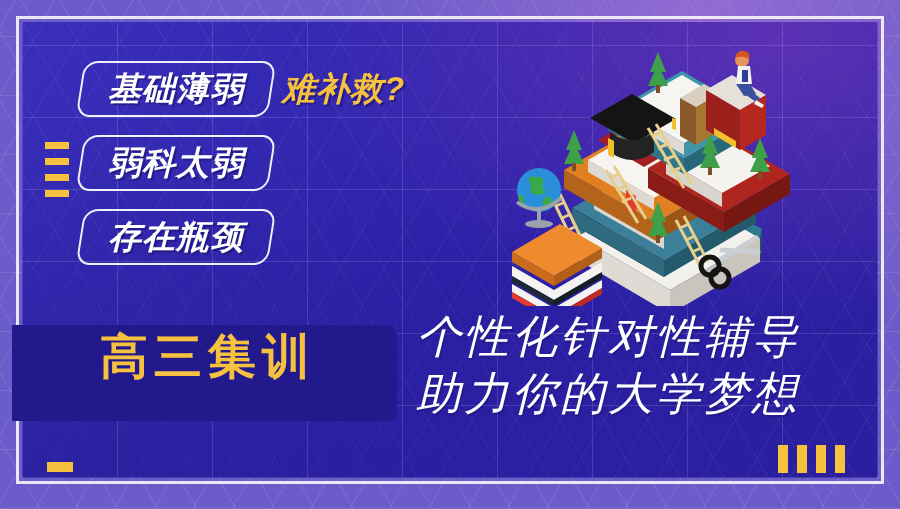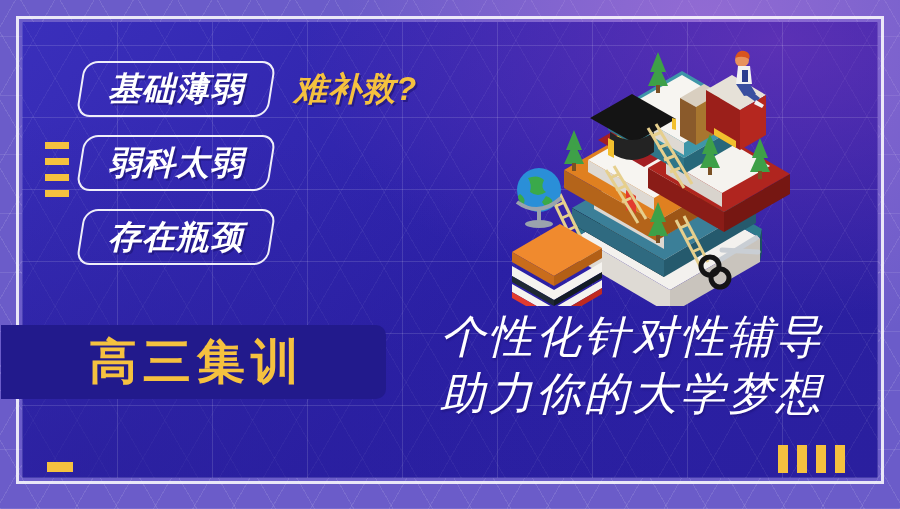--- a/index.html
+++ b/index.html
@@ -57,48 +57,48 @@
     box-sizing:border-box;
   }
   .tagbox span{
     transform:skewX(9deg) ;
     font-size:33px;font-weight:bold;font-style:italic;color:#ffffff;
     letter-spacing:1px;
     text-shadow:2px 2px 0 rgba(20,10,90,.45);
     white-space:nowrap;
   }
   .qtext{
-    margin-left:22px;
+    margin-left:10px;
     font-size:33px;font-weight:bold;font-style:italic;
     color:#f5c13f;letter-spacing:1px;white-space:nowrap;
     text-shadow:2px 2px 0 rgba(20,10,90,.45);
   }
 
   
   .dash-stack{position:absolute;left:45px;top:142px;}
   .dash-stack i{display:block;width:24px;height:7px;background:#f5c13f;margin-bottom:9px;}
   .dash-single{position:absolute;left:47px;top:462px;width:26px;height:10px;background:#f5c13f;}
   .bars{position:absolute;right:55px;bottom:36px;display:flex;gap:9px;}
   .bars i{display:block;width:10px;height:28px;background:#f5c13f;}
 
   
   .plate{
-    position:absolute;left:1px;top:325px;width:385px;height:74px;
+    position:absolute;left:12px;top:325px;width:385px;height:96px;
     background:#221a8c;border-radius:0 10px 10px 0;
-    display:flex;align-items:center;
+    display:flex;align-items:flex-start;
   }
   .plate span{
     margin-left:88px;
     font-size:48px;font-weight:bold;color:#f5c13f;letter-spacing:6px;
     white-space:nowrap;
   }
 
   
   .slogan{
-    position:absolute;left:440px;top:308px;text-align:right;
+    position:absolute;left:416px;top:308px;text-align:right;
   }
   .slogan div{
     font-size:45px;font-style:italic;color:#ffffff;
     letter-spacing:3px;line-height:57px;white-space:nowrap;
     text-shadow:1px 2px 2px rgba(20,10,90,.35);
   }
 
   
   .art{position:absolute;left:498px;top:38px;width:340px;height:268px;}
   .art svg{display:block;width:100%;height:100%;}

